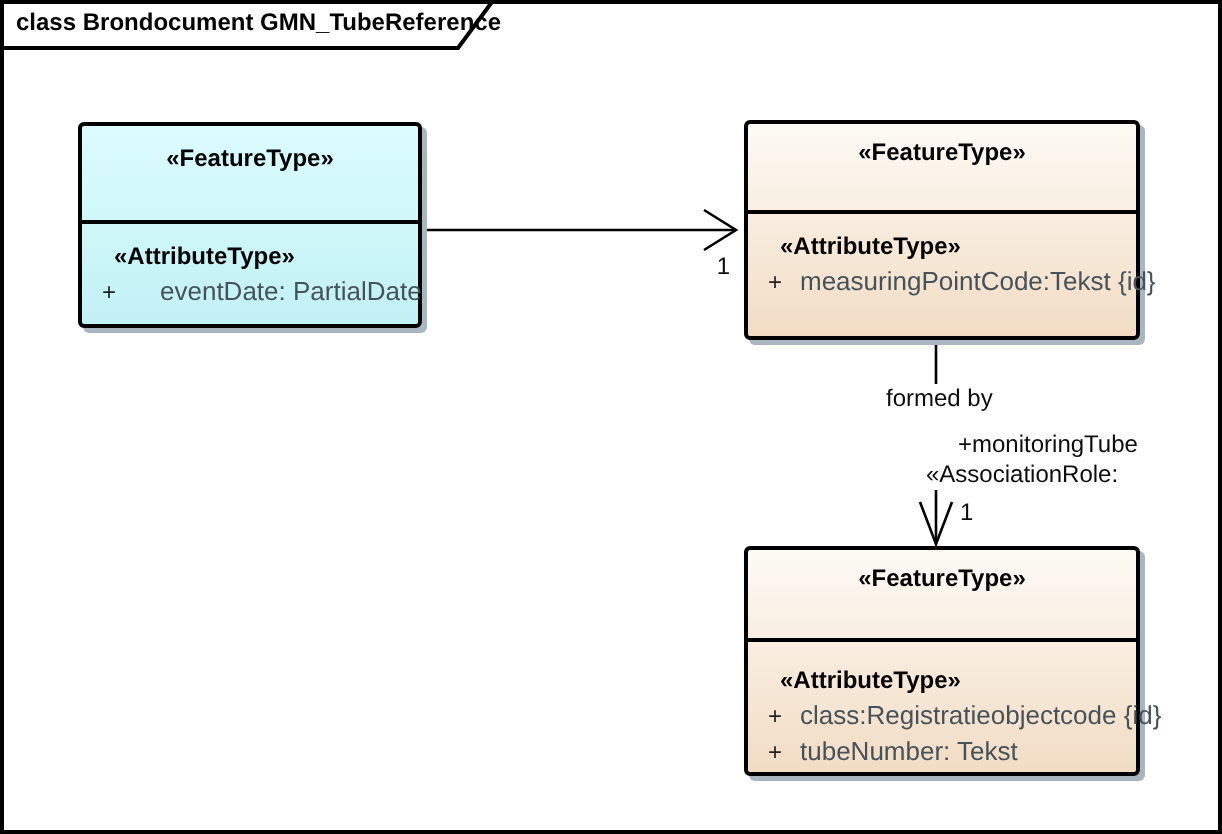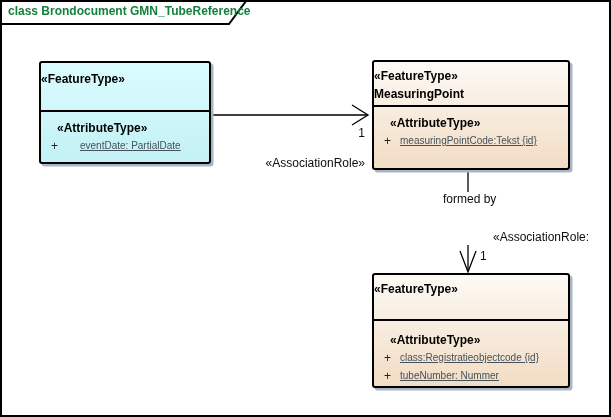--- a/index.html
+++ b/index.html
@@ -15,56 +15,57 @@
     position:absolute;inset:0;
     border:2px solid var(--border,#000);
     pointer-events:none;
     z-index:6;
   }
   
   .frame-tab{position:absolute;left:0;top:0;width:252px;height:26px;z-index:5;}
   .frame-tab svg{display:block;}
   .frame-title{
     position:absolute;left:8px;top:4px;
-    font-size:12px;font-weight:bold;color:#15803d;
+    font-size:12px;font-weight:bold;color:#000000;
     white-space:nowrap;
   }
   
   .connectors{position:absolute;left:0;top:0;z-index:1;}
   
   .uml-box{
     position:absolute;
     box-sizing:border-box;
     border:2px solid var(--border,#000);
     border-radius:3px;
     box-shadow:2.5px 2.5px 0 var(--shadow,#a9b6c2);
     z-index:2;
     font-size:12px;
     color:#000;
   }
   .uml-box.cyan{background:linear-gradient(180deg,var(--cyan-top,#dbfcfe),var(--cyan-bottom,#c2f1f5));}
   .uml-box.beige{background:linear-gradient(180deg,var(--beige-top,#fdfaf5),var(--beige-bottom,#f2dcc4));}
   .uml-hdr{
     box-sizing:border-box;
     border-bottom:2px solid var(--border,#000);
+    text-align:center;
     padding-top:6px;
     font-weight:bold;
     line-height:18px;
   }
   .box-1 .uml-hdr{height:49px;padding-top:7px;}
   .box-2 .uml-hdr{height:45px;padding-top:5px;}
   .box-3 .uml-hdr{height:46px;padding-top:5px;}
   .uml-attrs{padding:7px 12px 0 8px;line-height:18px;}
   .box-3 .uml-attrs{padding-top:10px;}
   .attr-stereo{font-weight:bold;margin-left:8px;}
   .attr-row{display:flex;color:var(--attribute-text,#45525a);white-space:nowrap;}
   .attr-row .vis{flex:0 0 auto;text-indent:2px;color:#222;}
   .box-1 .attr-row .vis{width:31px;}
   .box-2 .attr-row .vis,.box-3 .attr-row .vis{width:18px;}
-  .attr-row .sig{font-size:10px;text-decoration:underline;}
+  .attr-row .sig{font-size:13px;}
   
   .lbl{
     position:absolute;z-index:3;
     font-size:12px;line-height:14px;
     background:#fff;padding:0 1px;
     color:#0d0d0d;white-space:nowrap;
   }
   .lbl.r{text-align:right;}
 </style>
 </head>
@@ -100,21 +101,20 @@
       <div class="attr-row">
         <span class="vis">+</span>
         <span class="sig">eventDate: PartialDate</span>
       </div>
     </div>
   </div>
 
   <div class="uml-box beige box-2" style="left:372px;top:60px;width:198px;height:110px;">
     <div class="uml-hdr">
       <div>«FeatureType»</div>
-      <div>MeasuringPoint</div>
     </div>
     <div class="uml-attrs">
       <div class="attr-stereo">«AttributeType»</div>
       <div class="attr-row">
         <span class="vis">+</span>
         <span class="sig">measuringPointCode:Tekst {id}</span>
       </div>
     </div>
   </div>
 
@@ -123,26 +123,26 @@
       <div>«FeatureType»</div>
     </div>
     <div class="uml-attrs">
       <div class="attr-stereo">«AttributeType»</div>
       <div class="attr-row">
         <span class="vis">+</span>
         <span class="sig">class:Registratieobjectcode {id}</span>
       </div>
       <div class="attr-row">
         <span class="vis">+</span>
-        <span class="sig">tubeNumber: Nummer</span>
+        <span class="sig">tubeNumber: Tekst</span>
       </div>
     </div>
   </div>
 
   <div class="lbl r" style="right:245px;top:126px;">1</div>
-  <div class="lbl r" style="right:245px;top:156px;">«AssociationRole»</div>
 
   <div class="lbl" style="left:442px;top:192px;">formed by</div>
-  <div class="lbl" style="left:492px;top:230px;">«AssociationRole:</div>
+  <div class="lbl" style="left:478px;top:215px;">+monitoringTube</div>
+  <div class="lbl" style="left:462px;top:230px;">«AssociationRole:</div>
   <div class="lbl" style="left:479px;top:249px;">1</div>
 
   <div class="frame-border"></div>
 </div>
 
 </body></html>

